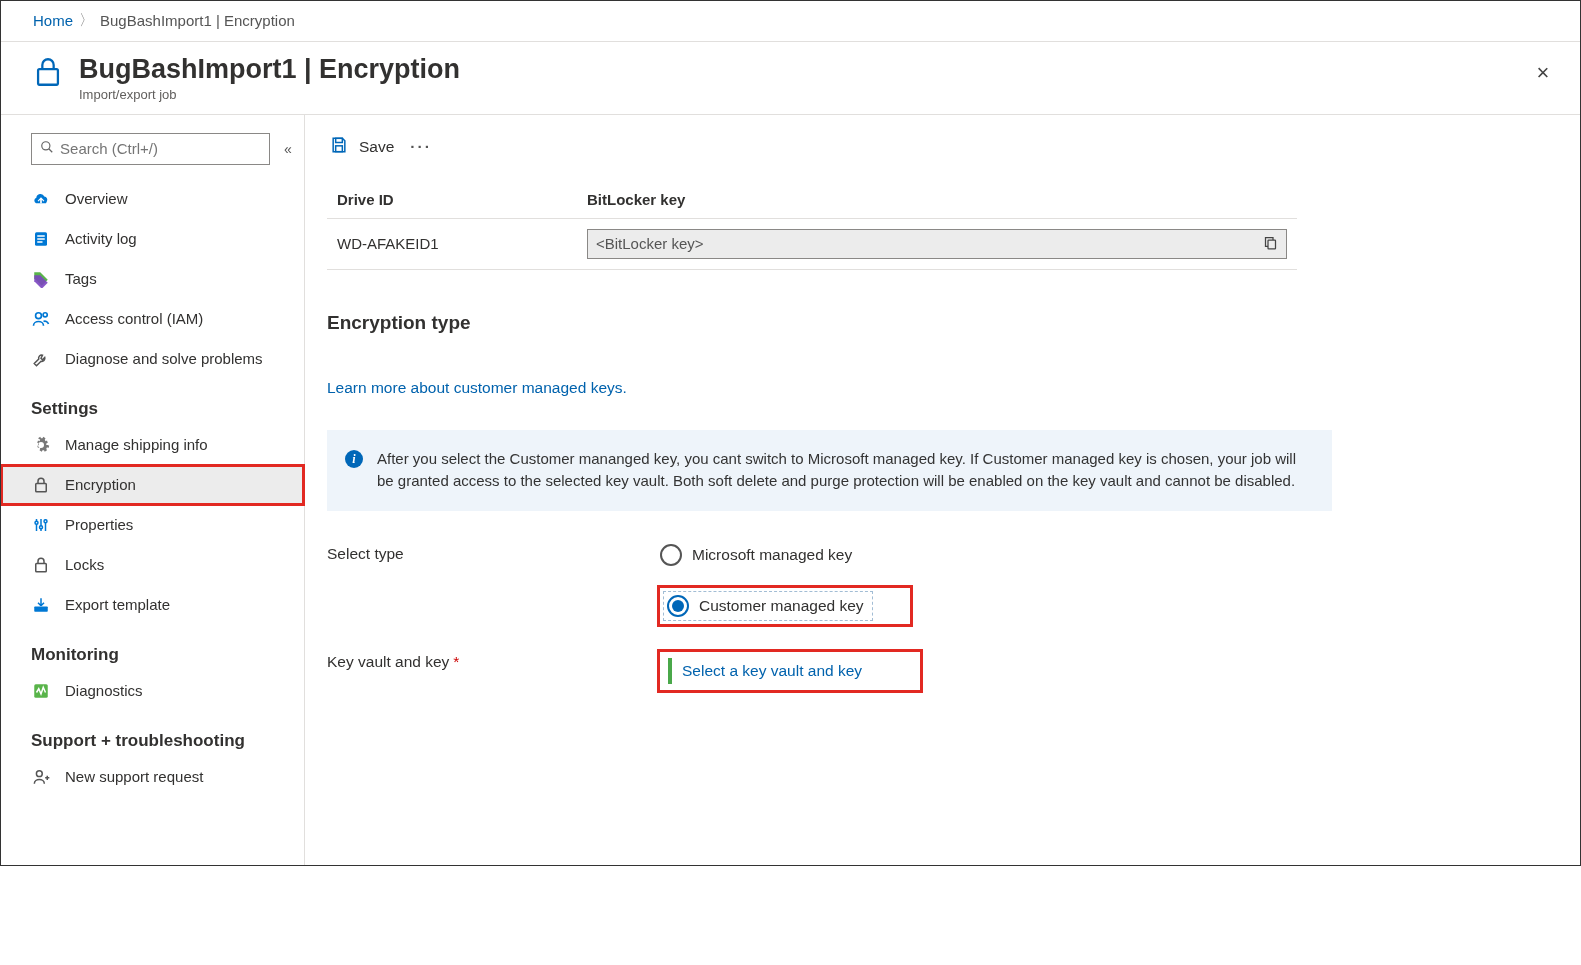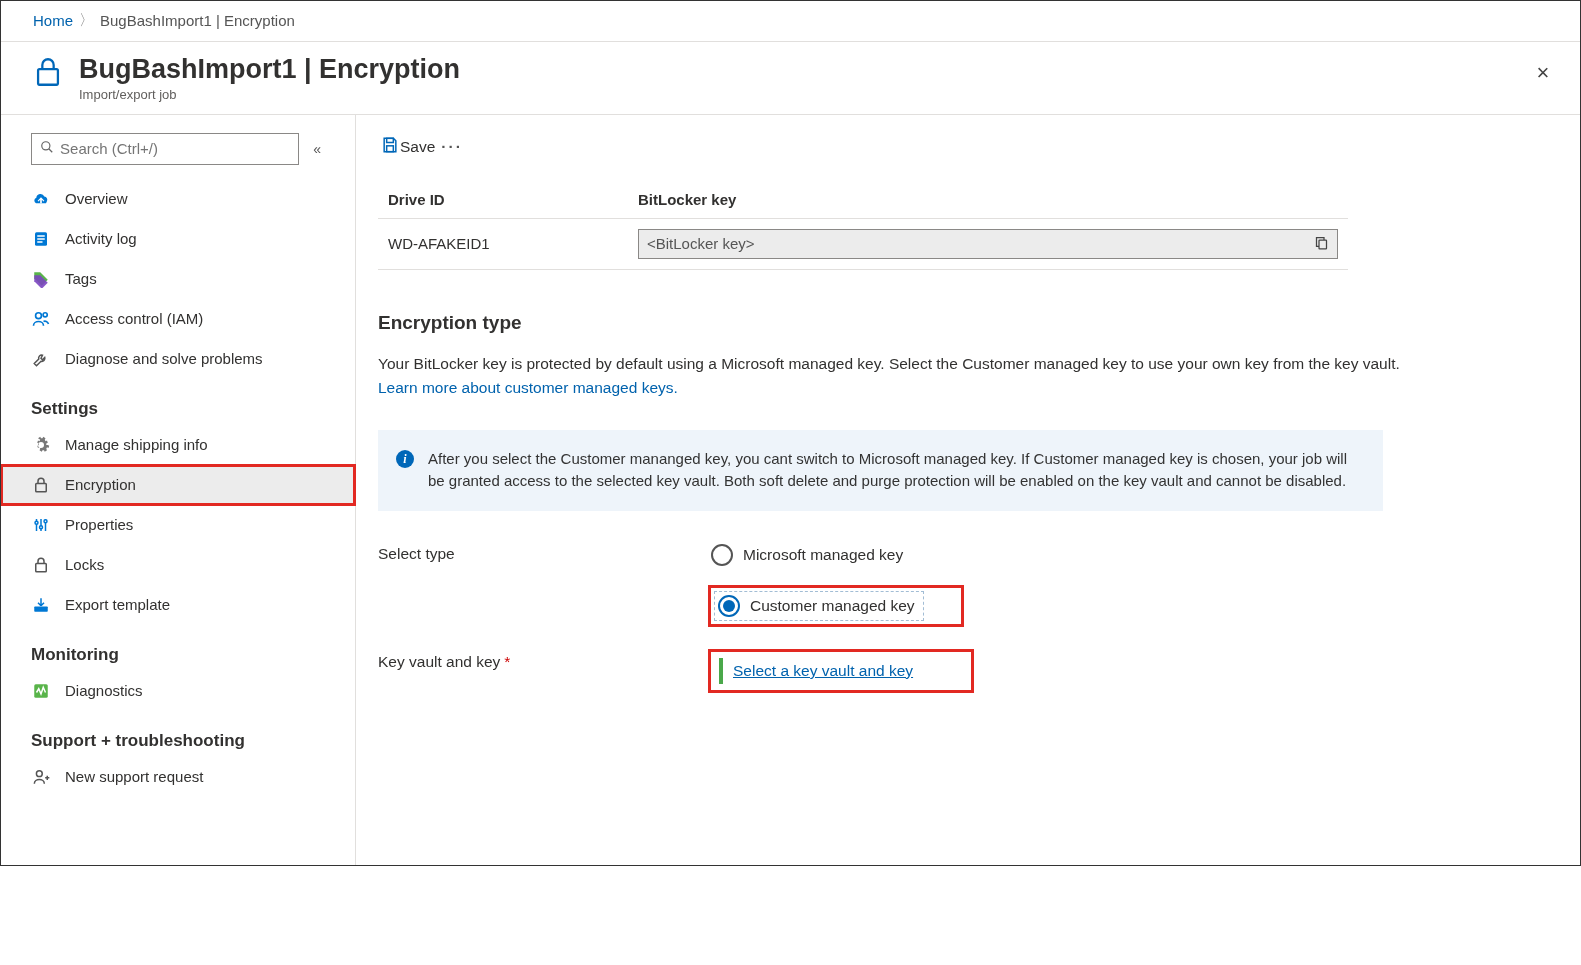--- a/index.html
+++ b/index.html
@@ -58,21 +58,21 @@
   .blade-subtitle { font-size: 13px; color: var(--text-muted); margin-top:2px;}
   .blade-close {
     position: absolute; right: 22px; top: 18px;
     font-size: 22px; font-weight: 300; color: #444; cursor: pointer;
     width: 30px; text-align: center;
   }
 
   
   .columns { display: flex; min-height: 750px; }
   .sidebar {
-    width: 355px;
+    width: 304px;
     border-right: 1px solid var(--border);
     padding: 18px 0 20px 0;
     flex-shrink: 0;
   }
   .search-row {
     display: flex; align-items: center; gap: 10px;
     padding: 0 30px 14px 30px;
   }
   .search-box {
     flex: 1;
@@ -112,20 +112,21 @@
   }
 
   
   .main {
     flex: 1;
     padding: 14px 22px 40px 22px;
     position: relative;
   }
   .toolbar {
     display: flex; align-items: center;
+    gap: 10px;
     font-size: 15.5px;
     padding: 6px 2px 24px 2px;
   }
   .toolbar .save-icon { color: var(--azure-blue); }
   .toolbar-more { letter-spacing: 2px; color:#555; font-weight:bold; margin-left:6px;}
 
   .section-heading {
     font-size: 19px; font-weight: 600;
     margin: 4px 0 18px 0;
   }
@@ -212,21 +213,21 @@
     padding: 4px 6px 10px 6px;
   }
 
   .kv-select-wrap {
     padding: 0px 200px 8px 6px;
     display:flex; align-items: stretch;
   }
   .kv-bar {
     width: 4px; background: #4aa84a; margin-right:10px;
   }
-  .kv-link { color: var(--link-blue); padding: 4px 0; text-decoration: underline; }
+  .kv-link { color: var(--link-blue); padding: 4px 0; }
 </style>
 </head>
 <body>
 
 <div class="breadcrumb">
   <a href="#" class="crumb-home">Home</a>
   <span class="crumb-sep">〉</span>
   <span class="crumb-current">BugBashImport1 | Encryption</span>
 </div>
 
@@ -418,21 +419,21 @@
               </span>
             </div>
           </td>
         </tr>
       </tbody>
     </table>
 
     <div class="section-heading">Encryption type</div>
 
     <div class="desc-text">
-      <span>Your BitLocker key is protected by default using a Microsoft managed key. Select the Customer managed key to use your own key from the key vault.</span><br>
+      <br>
       <a href="#" class="desc-link">Learn more about customer managed keys.</a>
     </div>
 
     <div class="info-box">
       <div class="info-icon">i</div>
       <div>After you select the Customer mananged key, you cant switch to Microsoft managed key. If Customer managed key is chosen, your job will be granted access to the selected key vault. Both soft delete and purge protection will be enabled on the key vault and cannot be disabled.</div>
     </div>
 
     <div class="form-row">
       <div class="form-label">Select type</div>

